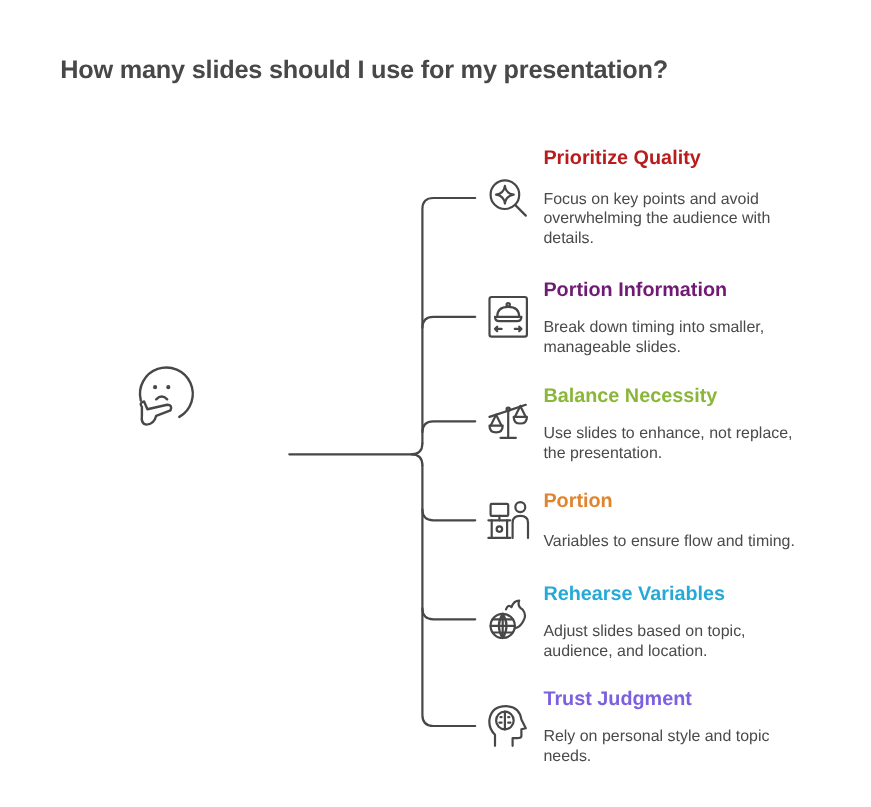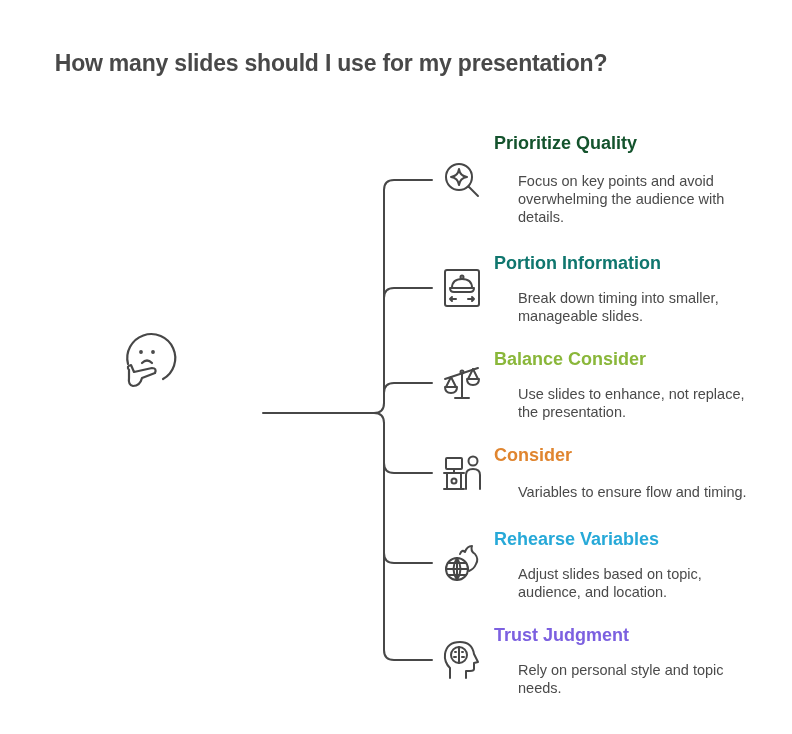--- a/index.html
+++ b/index.html
@@ -4,21 +4,21 @@
 <style>
   html, body { margin: 0; padding: 0; background: #ffffff; }
   body { width: 792px; height: 734px; position: relative; overflow: hidden;
          font-family: "Liberation Sans", "DejaVu Sans", sans-serif; color: #474747; }
   .title { position: absolute; left: 0; width: 662px; top: 50px; text-align: center;
            font-size: 23px; font-weight: bold; color: #484848; letter-spacing: -0.2px; }
   svg.tree { position: absolute; left: 0; top: 0; }
   .central-icon { position: absolute; left: 120px; top: 330px; width: 60px; height: 62px; }
   .node-icon { position: absolute; left: 442px; width: 40px; height: 40px; }
   .node-title { position: absolute; left: 494px; font-size: 18px; font-weight: bold; white-space: nowrap; }
-  .node-desc { position: absolute; left: 494px; width: 250px; font-size: 14.5px; line-height: 18px; color: #4a4a4a; margin-left: 24px; }
+  .node-desc { position: absolute; left: 494px; width: 250px; font-size: 14.5px; line-height: 18px; color: #4a4a4a; }
 </style>
 </head>
 <body>
 
 <div class="title" data-bind="title">How many slides should I use for my presentation?</div>
 
 <svg class="tree" width="792" height="734">
   <g fill="none" stroke="#474747" stroke-width="2" stroke-linecap="round">
     <path d="M263 413 H374 Q384 413 384 403"></path>
     <path d="M374 413 Q384 413 384 423"></path>
@@ -54,49 +54,49 @@
 <svg class="node-icon" style="top:268px" viewBox="0 0 40 40">
   <g fill="none" stroke="#474747" stroke-width="2" stroke-linecap="round" stroke-linejoin="round">
     <rect x="3" y="2" width="34" height="36" rx="2"></rect>
     <circle cx="20" cy="9" r="1.5"></circle>
     <path d="M10 20 Q10 11 20 11 Q30 11 30 20"></path>
     <path d="M8 20 H32 Q32 24 28 24 H12 Q8 24 8 20 Z"></path>
     <path d="M8 31 H14 M8 31 L10 29 M8 31 L10 33"></path>
     <path d="M32 31 H26 M32 31 L30 29 M32 31 L30 33"></path>
   </g>
 </svg>
-<div class="node-title" style="top:253px; color:#0f766e" data-bind="nodes.1.title">Portion Information</div>
+<div class="node-title" style="top:253px; color:#701a75" data-bind="nodes.1.title">Portion Information</div>
 <div class="node-desc" style="top:289px" data-bind="nodes.1.description">Break down timing into smaller, manageable slides.</div>
 
 <svg class="node-icon" style="top:364px" viewBox="0 0 40 40">
   <g fill="none" stroke="#474747" stroke-width="2" stroke-linecap="round" stroke-linejoin="round">
     <path d="M20 9 V34 M13 34 H27"></path>
     <circle cx="20" cy="8" r="1.5"></circle>
     <path d="M3 15 L36 4"></path>
     <path d="M9 13 L4 23 M9 13 L14 23"></path>
     <path d="M3 23 H15 Q15 29 9 29 Q3 29 3 23 Z"></path>
     <path d="M31 5 L26 15 M31 5 L36 15"></path>
     <path d="M25 15 H37 Q37 21 31 21 Q25 21 25 15 Z"></path>
   </g>
 </svg>
-<div class="node-title" style="top:349px; color:#8ab73a" data-bind="nodes.2.title">Balance Consider</div>
+<div class="node-title" style="top:349px; color:#8ab73a" data-bind="nodes.2.title">Balance Necessity</div>
 <div class="node-desc" style="top:385px" data-bind="nodes.2.description">Use slides to enhance, not replace, the presentation.</div>
 
 <svg class="node-icon" style="top:454px" viewBox="0 0 40 40">
   <g fill="none" stroke="#474747" stroke-width="2" stroke-linecap="round" stroke-linejoin="round">
     <rect x="4" y="4" width="16" height="11" rx="1"></rect>
     <path d="M12 15 V19"></path>
     <path d="M2 19 H22"></path>
     <path d="M5 19 V35 M19 19 V35 M2 35 H22"></path>
     <circle cx="12" cy="27" r="2.5"></circle>
     <circle cx="31" cy="7" r="4.5"></circle>
     <path d="M24 35 V21 Q24 15 31 15 Q38 15 38 21 V35"></path>
   </g>
 </svg>
-<div class="node-title" style="top:445px; color:#e0852f" data-bind="nodes.3.title">Consider</div>
+<div class="node-title" style="top:445px; color:#e0852f" data-bind="nodes.3.title">Portion</div>
 <div class="node-desc" style="top:483px" data-bind="nodes.3.description">Variables to ensure flow and timing.</div>
 
 <svg class="node-icon" style="top:544px" viewBox="0 0 40 40">
   <g fill="none" stroke="#474747" stroke-width="2" stroke-linecap="round" stroke-linejoin="round">
     <circle cx="15" cy="25" r="11"></circle>
     <path d="M4 25 H26 M15 14 V36"></path>
     <path d="M6 19 H24 M6 31 H24"></path>
     <path d="M15 14 Q8 25 15 36 M15 14 Q22 25 15 36"></path>
     <path d="M18 10 Q20 5 23 8 Q25 2 30 2 Q28 7 33 10 Q37 15 34 20 Q32 25 27 27"></path>
   </g>
@@ -109,14 +109,14 @@
     <path d="M8 38 V28 Q2 22 3 14 Q5 2 18 2 Q30 2 32 14 L36 22 L32 23 V29 Q32 31 28 31 H24 V38"></path>
     <circle cx="17" cy="15" r="8"></circle>
     <path d="M17 7 V23"></path>
     <path d="M13 12 H14 M20 12 H21 M12 17 H14 M20 17 H22"></path>
   </g>
 </svg>
 <div class="node-title" style="top:625px; color:#7c60e0" data-bind="nodes.5.title">Trust Judgment</div>
 <div class="node-desc" style="top:661px" data-bind="nodes.5.description">Rely on personal style and topic needs.</div>
 
 <style>
-  .node-title[data-bind="nodes.0.title"] { color: #14532d; }
+  .node-title[data-bind="nodes.0.title"] { color: #b91c1c; }
 </style>
 
 </body></html>

